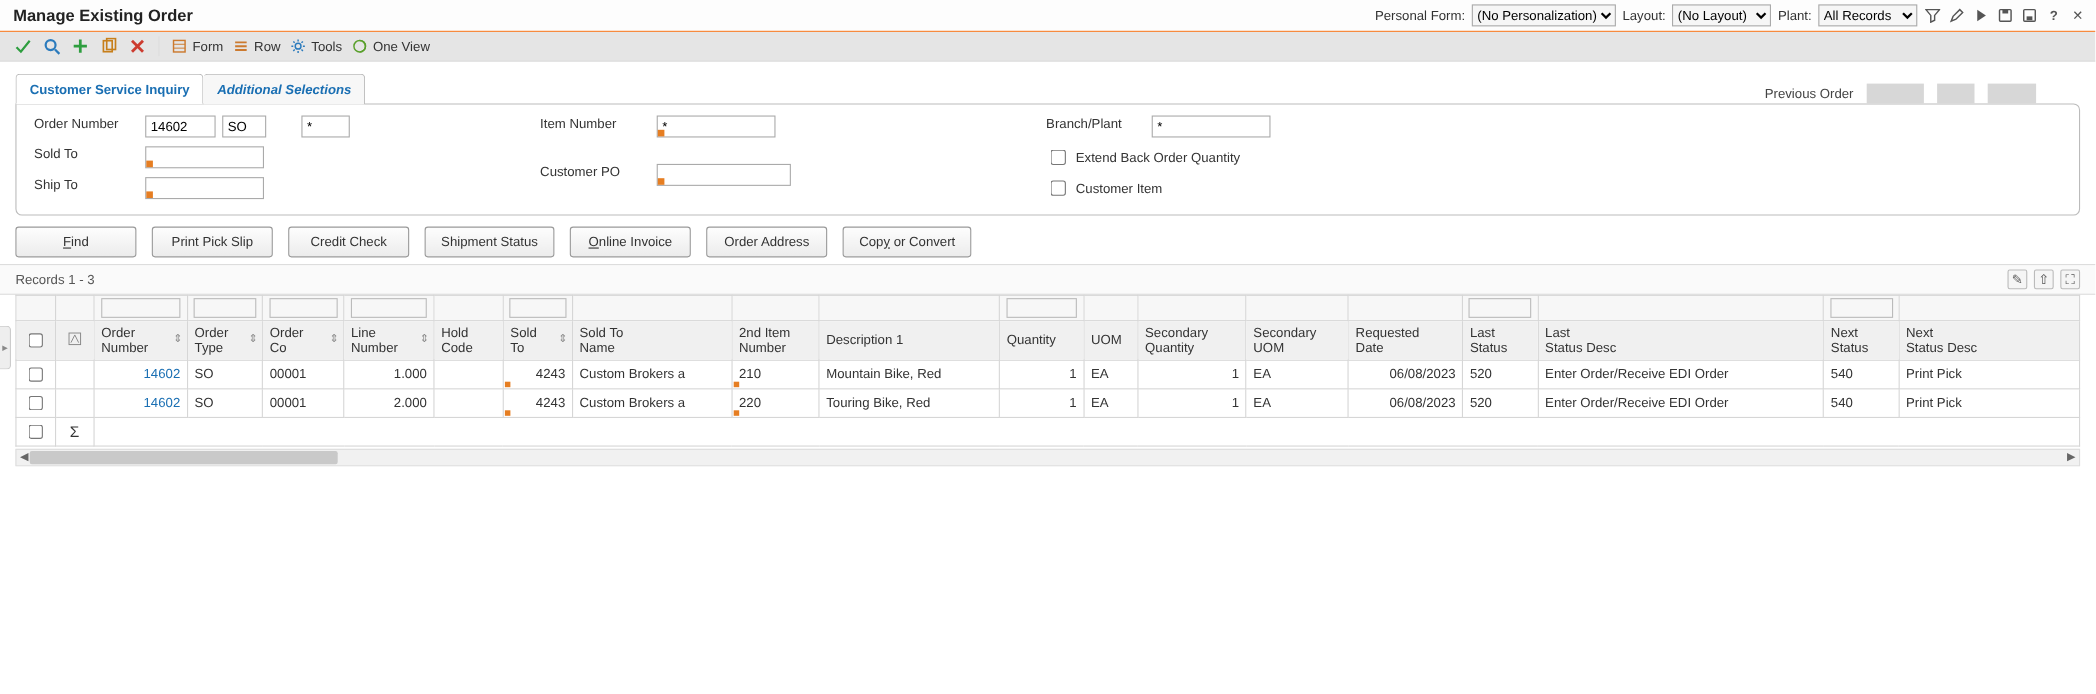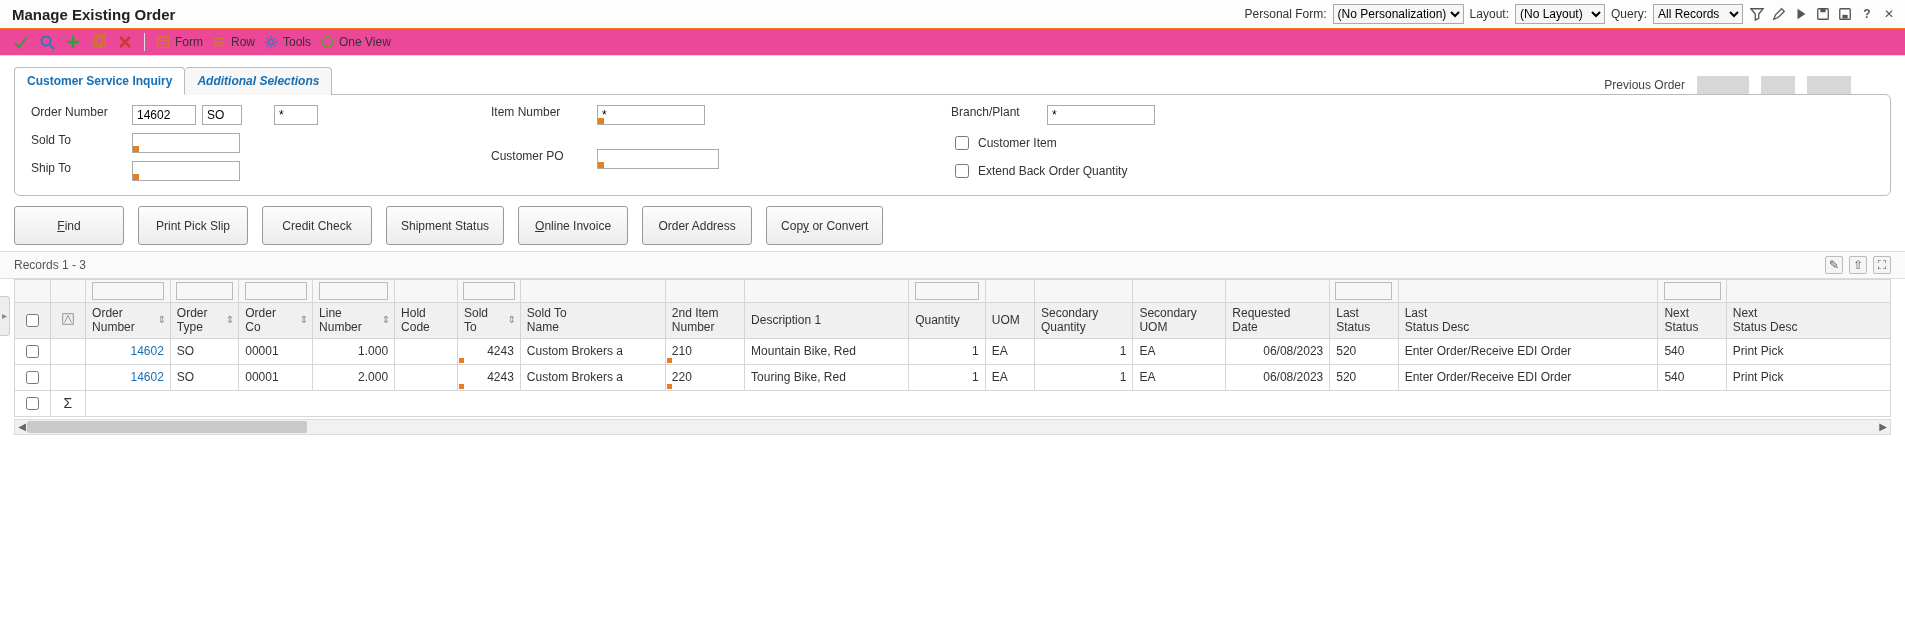--- a/index.html
+++ b/index.html
@@ -43,21 +43,21 @@
     display: inline-flex; align-items: center; justify-content: center;
     color: #555;
     cursor: pointer;
   }
   .toolbar {
     display: flex;
     align-items: center;
     gap: 8px;
     padding: 4px 12px;
     border-bottom: 1px solid #ddd;
-    background: #ec4899;
+    background: #e5e5e5;
   }
   .tb-icon {
     width: 18px; height: 18px;
     display: inline-flex; align-items: center; justify-content: center;
     cursor: pointer;
     font-size: 15px;
   }
   .tb-sep { width: 1px; height: 18px; background: #ddd; margin: 0 2px; }
   .tb-link { display: inline-flex; align-items:center; gap:4px; color:#333; cursor:pointer; font-size:12px;}
   .tb-link .tb-icon { width:16px; height:16px; font-size:14px; }
@@ -126,21 +126,21 @@
   .chk { display:flex; align-items:center; gap:6px; color:#333; }
   .chk input { width:14px; height:14px; }
 
   .action-row {
     display:flex; gap:14px;
     padding: 10px 14px 6px 14px;
     align-items:center;
   }
   .btn {
     min-width: 110px;
-    height: 39px;
+    height: 28px;
     border: 1px solid #999;
     border-radius: 3px;
     background: linear-gradient(#fdfdfd,#ececec);
     font-size: 12px;
     color:#333;
     cursor:pointer;
     padding: 0 14px;
   }
 
   .records-bar {
@@ -232,21 +232,21 @@
   <h1>Manage Existing Order</h1>
   <div class="title-controls">
     <span>Personal Form:</span>
     <select>
       <option>(No Personalization)</option>
     </select>
     <span>Layout:</span>
     <select style="min-width:90px;">
       <option>(No Layout)</option>
     </select>
-    <span>Query:</span>
+    <span>Plant:</span>
     <select style="min-width:90px;">
       <option>All Records</option>
     </select>
     <span class="title-icon">
       <svg width="14" height="14" viewBox="0 0 16 16">
           <path d="M1 2h14l-5 6v5l-4 2v-7z" fill="none" stroke="#555" stroke-width="1.5"></path>
         </svg>
     </span>
     <span class="title-icon">
       <svg width="14" height="14" viewBox="0 0 16 16">
@@ -386,27 +386,27 @@
       <div class="field-row wide" style="margin-top:24px;">
         <label>Customer PO</label>
         <span class="mark" style="display:inline-block;"><input class="txt" style="width: 122px;" value=""></span>
       </div>
     </div>
     <div>
       <div class="field-row">
         <label style="width:90px;">Branch/Plant</label>
         <input class="txt" style="width: 108px;" value="*">
       </div>
+      <div class="chk" style="margin-top:8px; margin-left:0;">
+        <input type="checkbox" style="">
+        <span>Extend Back Order Quantity</span>
+      </div>
       <div class="chk" style="margin-top:8px;">
         <input type="checkbox" style="">
         <span>Customer Item</span>
-      </div>
-      <div class="chk" style="margin-top:8px; margin-left:0;">
-        <input type="checkbox" style="">
-        <span>Extend Back Order Quantity</span>
       </div>
     </div>
   </div>
 </div>
 
 <div class="action-row">
   <button class="btn"><span style="text-decoration:underline;">F</span><span>ind</span></button>
   <button class="btn">Print Pick Slip</button>
   <button class="btn">Credit Check</button>
   <button class="btn">Shipment Status</button>

